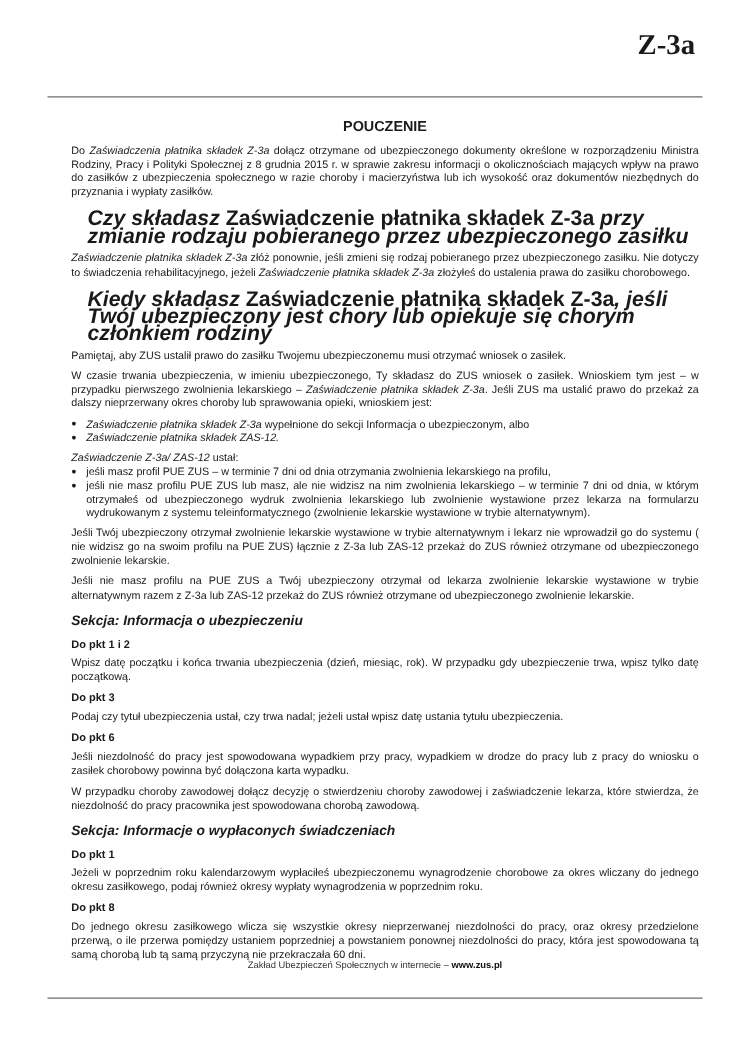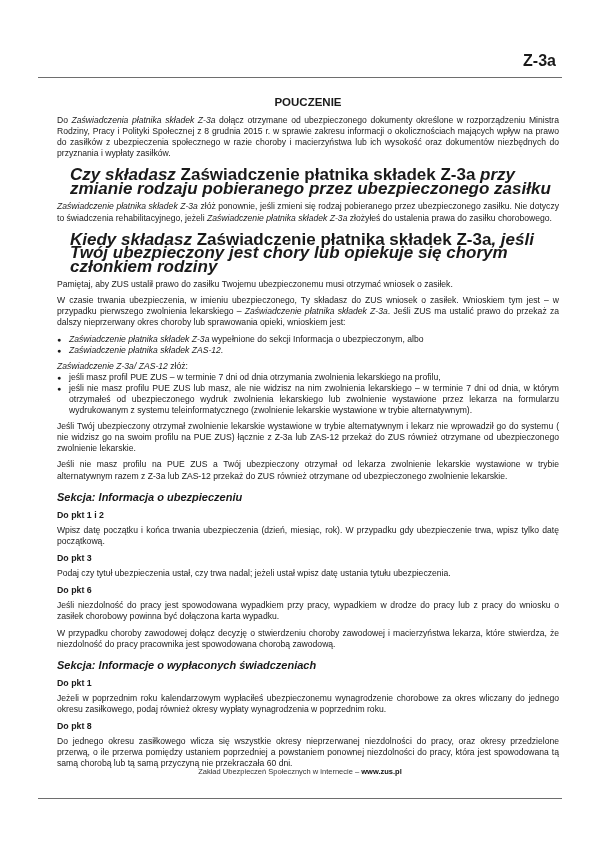--- a/index.html
+++ b/index.html
@@ -1,18 +1,18 @@
 <!DOCTYPE html>
 <html><head>
 <meta charset="utf-8">
 <style>
   html, body { margin: 0; padding: 0; background: #ffffff; }
   body { width: 600px; height: 849px; position: relative; overflow: hidden;
          font-family: "Liberation Sans", sans-serif; color: #1a1a1a; }
-  .code { position: absolute; right: 44px; top: 52px; font-size: 16px; font-weight: bold; }
+  .code { position: absolute; right: 44px; top: 23px; font-size: 23px; font-weight: bold; font-family: Liberation Serif, serif; }
   .hr { position: absolute; left: 38px; right: 38px; height: 1px; background: #6e6e6e; }
   .hr-top { top: 77px; }
   .content { position: absolute; left: 57px; right: 41px; top: 97px; font-size: 8.6px; line-height: 11.1px; }
   .title { text-align: center; font-weight: bold; font-size: 11.5px; margin: 0 0 7px 0; }
   p { margin: 0 0 5px 0; text-align: justify; }
   p.left { text-align: left; }
   h2 { font-size: 17px; line-height: 13.5px; font-weight: bold; margin: 9px 0 6px 13px; }
   h2 .it, .sec .it { font-style: italic; }
   h3 { font-size: 8.8px; font-weight: bold; margin: 6px 0 4px 0; }
   i { font-style: italic; }
@@ -38,36 +38,36 @@
   <h2><span class="it">Czy składasz </span><span>Zaświadczenie płatnika składek Z-3a</span><span class="it"> przy zmianie rodzaju pobieranego przez ubezpieczonego zasiłku</span></h2>
   <p><i>Zaświadczenie płatnika składek Z-3a</i><span> złóż ponownie, jeśli zmieni się rodzaj pobieranego przez ubezpieczonego zasiłku. Nie dotyczy to świadczenia rehabilitacyjnego, jeżeli </span><i>Zaświadczenie płatnika składek Z-3a</i><span> złożyłeś do ustalenia prawa do zasiłku chorobowego.</span></p>
 
   <h2><span class="it">Kiedy składasz </span><span>Zaświadczenie płatnika składek Z-3a</span><span class="it">, jeśli Twój ubezpieczony jest chory lub opiekuje się chorym członkiem rodziny</span></h2>
   <p class="left">Pamiętaj, aby ZUS ustalił prawo do zasiłku Twojemu ubezpieczonemu musi otrzymać wniosek o zasiłek.</p>
   <p><span>W czasie trwania ubezpieczenia, w imieniu ubezpieczonego, Ty składasz do ZUS wniosek o zasiłek. Wnioskiem tym jest – w przypadku pierwszego zwolnienia lekarskiego – </span><i>Zaświadczenie płatnika składek Z-3a</i><span>. Jeśli ZUS ma ustalić prawo do przekaż za dalszy nieprzerwany okres choroby lub sprawowania opieki, wnioskiem jest:</span></p>
   <ul>
     <li><i>Zaświadczenie płatnika składek Z-3a</i><span> wypełnione do sekcji Informacja o ubezpieczonym, albo</span></li>
     <li><i>Zaświadczenie płatnika składek ZAS-12.</i><span></span></li>
   </ul>
-  <p class="left" style="margin-bottom:0"><i>Zaświadczenie Z-3a/ ZAS-12</i><span> złóż:</span></p>
+  <p class="left" style="margin-bottom:0"><i>Zaświadczenie Z-3a/ ZAS-12</i><span> ustał:</span></p>
   <ul>
     <li>jeśli masz profil PUE ZUS – w terminie 7 dni od dnia otrzymania zwolnienia lekarskiego na profilu,</li>
     <li>jeśli nie masz profilu PUE ZUS lub masz, ale nie widzisz na nim zwolnienia lekarskiego – w terminie 7 dni od dnia, w którym otrzymałeś od ubezpieczonego wydruk zwolnienia lekarskiego lub zwolnienie wystawione przez lekarza na formularzu wydrukowanym z systemu teleinformatycznego (zwolnienie lekarskie wystawione w trybie alternatywnym).</li>
   </ul>
   <p>Jeśli Twój ubezpieczony otrzymał zwolnienie lekarskie wystawione w trybie alternatywnym i lekarz nie wprowadził go do systemu ( nie widzisz go na swoim profilu na PUE ZUS) łącznie z Z-3a lub ZAS-12 przekaż do ZUS również otrzymane od ubezpieczonego zwolnienie lekarskie.</p>
   <p>Jeśli nie masz profilu na PUE ZUS a Twój ubezpieczony otrzymał od lekarza zwolnienie lekarskie wystawione w trybie alternatywnym razem z Z-3a lub ZAS-12 przekaż do ZUS również otrzymane od ubezpieczonego zwolnienie lekarskie.</p>
 
   <div class="sec">Sekcja: Informacja o ubezpieczeniu</div>
   <h3>Do pkt 1 i 2</h3>
   <p>Wpisz datę początku i końca trwania ubezpieczenia (dzień, miesiąc, rok). W przypadku gdy ubezpieczenie trwa, wpisz tylko datę początkową.</p>
   <h3>Do pkt 3</h3>
   <p>Podaj czy tytuł ubezpieczenia ustał, czy trwa nadal; jeżeli ustał wpisz datę ustania tytułu ubezpieczenia.</p>
   <h3>Do pkt 6</h3>
   <p>Jeśli niezdolność do pracy jest spowodowana wypadkiem przy pracy, wypadkiem w drodze do pracy lub z pracy do wniosku o zasiłek chorobowy powinna być dołączona karta wypadku.</p>
-  <p>W przypadku choroby zawodowej dołącz decyzję o stwierdzeniu choroby zawodowej i macierzyństwa lekarza, które stwierdza, że niezdolność do pracy pracownika jest spowodowana chorobą zawodową.</p>
+  <p>W przypadku choroby zawodowej dołącz decyzję o stwierdzeniu choroby zawodowej i zaświadczenie lekarza, które stwierdza, że niezdolność do pracy pracownika jest spowodowana chorobą zawodową.</p>
 
   <div class="sec">Sekcja: Informacje o wypłaconych świadczeniach</div>
   <h3>Do pkt 1</h3>
   <p>Jeżeli w poprzednim roku kalendarzowym wypłaciłeś ubezpieczonemu wynagrodzenie chorobowe za okres wliczany do jednego okresu zasiłkowego, podaj również okresy wypłaty wynagrodzenia w poprzednim roku.</p>
   <h3>Do pkt 8</h3>
   <p>Do jednego okresu zasiłkowego wlicza się wszystkie okresy nieprzerwanej niezdolności do pracy, oraz okresy przedzielone przerwą, o ile przerwa pomiędzy ustaniem poprzedniej a powstaniem ponownej niezdolności do pracy, która jest spowodowana tą samą chorobą lub tą samą przyczyną nie przekraczała 60 dni.</p>
 </div>
 
 <div class="hr hr-bottom"></div>
 <div class="footer"><span>Zakład Ubezpieczeń Społecznych w internecie – </span><b>www.zus.pl</b></div>

